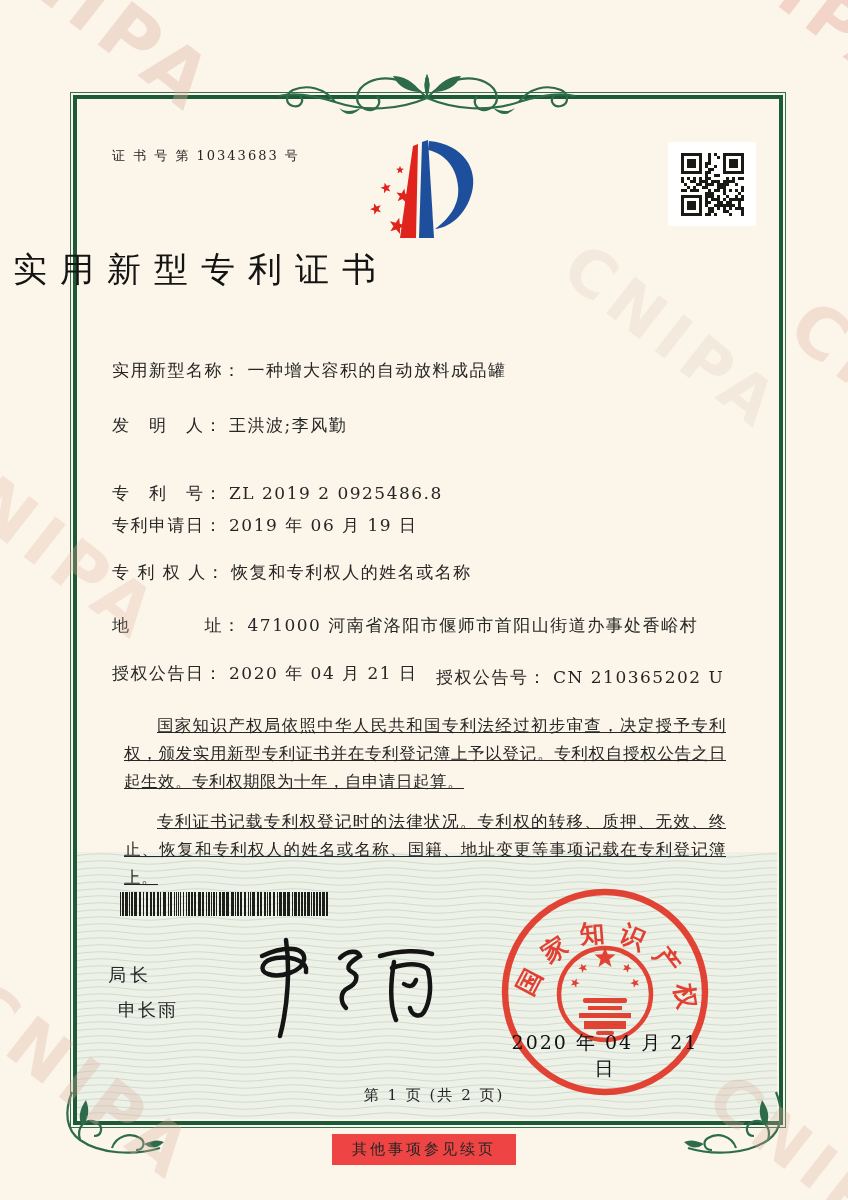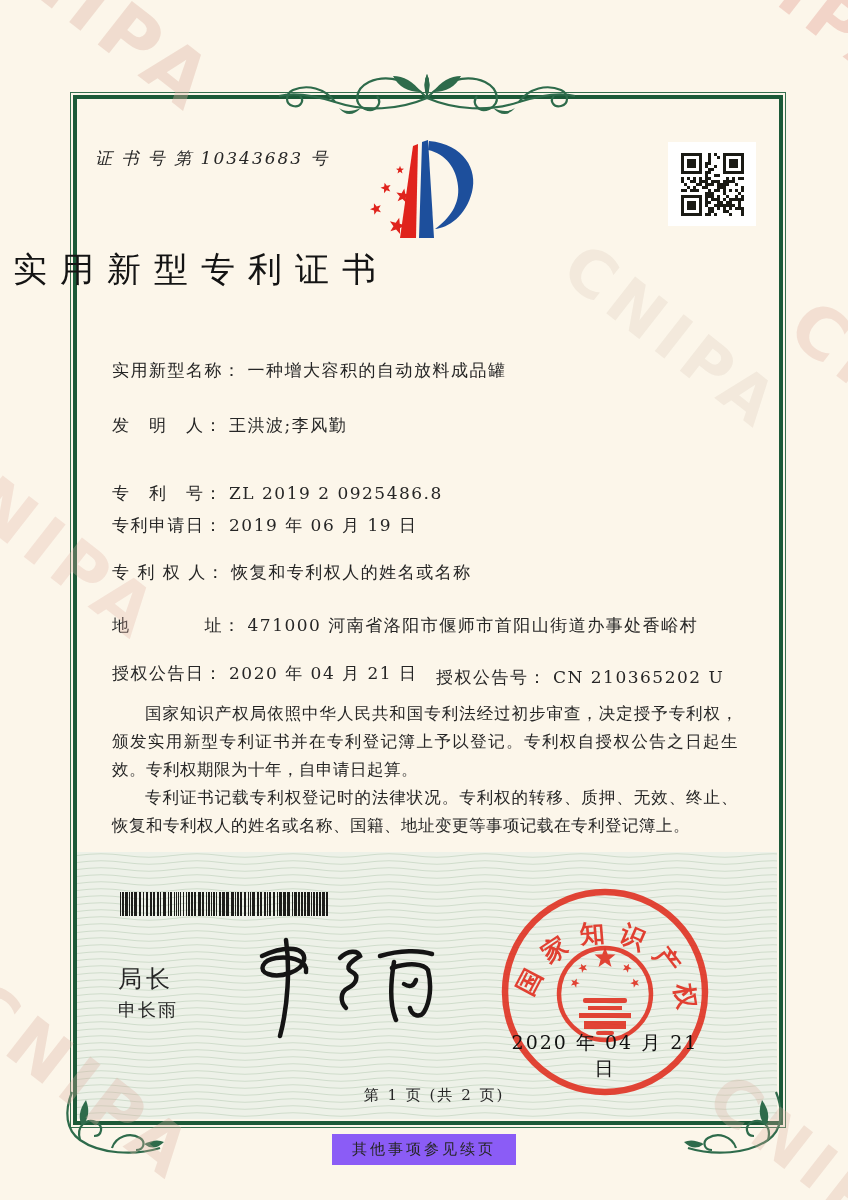--- a/index.html
+++ b/index.html
@@ -3,44 +3,44 @@
 <meta charset="utf-8">
 <style>
   html,body{margin:0;padding:0;background:#fcf6ea;}
   .page{position:relative;width:848px;height:1200px;background:#fcf6ea;overflow:hidden;
         font-family:"DejaVu Serif","Liberation Serif",serif;color:#262626;}
   .wm{position:absolute;font-family:"DejaVu Sans","Liberation Sans",sans-serif;font-weight:bold;
       transform:rotate(38deg);letter-spacing:8px;z-index:5;pointer-events:none;white-space:nowrap;}
   .frame{position:absolute;left:70px;top:92px;width:714px;height:1034px;
          border:1px solid #356f4e;z-index:3;pointer-events:none;}
   .frame::after{content:"";position:absolute;inset:2px;border:4px solid #1c5a38;}
-  .cert-no{position:absolute;left:95px;top:147px;font-size:17px;letter-spacing:2px;z-index:4;font-style:italic;}
+  .cert-no{position:absolute;left:112px;top:147px;font-size:13px;letter-spacing:2px;z-index:4;}
   .logo{position:absolute;left:352px;top:130px;z-index:4;}
   .qr-patch{position:absolute;left:668px;top:142px;width:88px;height:84px;background:#ffffff;
             z-index:4;display:flex;align-items:center;justify-content:center;}
   .title{position:absolute;left:0;right:0;top:247px;text-align:left;font-size:34px;font-weight:400;
          letter-spacing:13px;text-indent:13px;color:#141414;z-index:4;}
   .field{position:absolute;left:112px;width:650px;font-size:17px;letter-spacing:1.5px;
          white-space:nowrap;z-index:4;}
   .field .val{margin-left:6px;}
   .pair2{position:absolute;left:324px;top:4px;}
   .body-text{position:absolute;left:112px;top:700px;width:626px;font-size:16.5px;line-height:28px;
              text-align:justify;letter-spacing:0.5px;z-index:4;}
-  .body-text p{margin:0;text-indent:2em;}
+  .body-text p{margin:12px;text-indent:2em;text-decoration:underline;}
   .band{position:absolute;left:77px;top:852px;z-index:1;}
   .barcode{position:absolute;left:120px;top:892px;z-index:4;}
-  .issuer-title{position:absolute;left:118px;top:963px;font-size:24px;letter-spacing:4px;z-index:4;}
+  .issuer-title{position:absolute;left:108px;top:963px;font-size:18px;letter-spacing:4px;z-index:4;}
   .issuer-name{position:absolute;left:118px;top:998px;font-size:18px;letter-spacing:2px;z-index:4;font-family:Liberation Serif, serif;}
   .signature{position:absolute;left:228px;top:928px;z-index:4;}
   .seal{position:absolute;left:495px;top:882px;z-index:4;opacity:.93;}
   .seal-date{position:absolute;left:498px;top:1030px;width:214px;text-align:center;font-size:19px;
              letter-spacing:2px;color:#101010;z-index:6;}
   .page-info{position:absolute;left:0;right:0;top:1086px;text-align:center;font-size:15px;
              letter-spacing:2px;z-index:4;padding-left:20px;}
-  .cont-note{position:absolute;left:50%;transform:translateX(-50%);top:1134px;background:#8b5cf6;
+  .cont-note{position:absolute;left:50%;transform:translateX(-50%);top:1134px;background:#ef4444;
              padding:6px 20px;font-size:15px;letter-spacing:3px;z-index:4;white-space:nowrap;}
   .flourish{position:absolute;left:257px;top:62px;z-index:4;}
   .corner-orn{position:absolute;top:1086px;z-index:4;}
 </style>
 </head>
 <body>
 
 <svg width="0" height="0" style="position:absolute" aria-hidden="true">
   <defs>
     <path id="star" d="M0,-10 L2.47,-3.4 L9.51,-3.09 L3.99,1.3 L5.88,8.09 L0,4.2 L-5.88,8.09 L-3.99,1.3 L-9.51,-3.09 L-2.47,-3.4 Z"></path>

